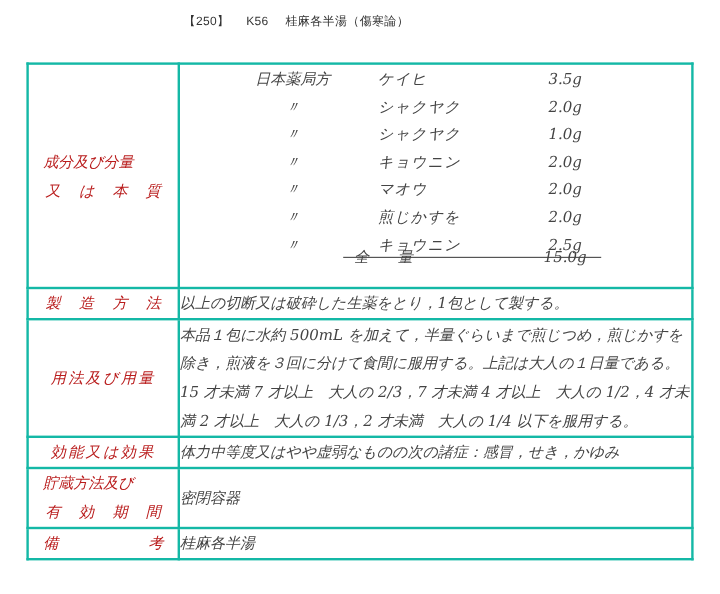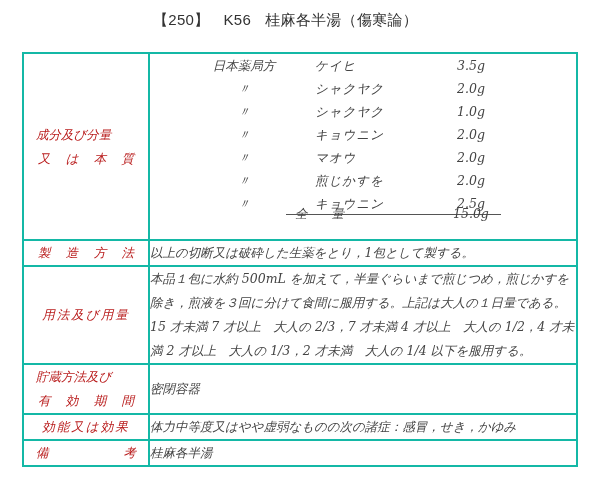--- a/index.html
+++ b/index.html
@@ -1,19 +1,19 @@
 <!DOCTYPE html>
 <html><head>
 <meta charset="utf-8">
 <style>
   html, body { margin: 0; padding: 0; background: #ffffff; }
   body { width: 600px; height: 495px; position: relative; overflow: hidden;
          font-family: "DejaVu Serif", "Liberation Serif", serif; color: #444; }
   .title { position: absolute; top: 11px; left: 153px; font-family: "Liberation Sans", "DejaVu Sans", sans-serif;
-           font-size: 15px; color: #333; white-space: pre; letter-spacing: 0.3px; }
+           font-size: 10px; color: #333; white-space: pre; letter-spacing: 0.3px; }
   .title span { margin-right: 14px; }
   .tbl { position: absolute; left: 22px; top: 52px; width: 556px; border: 1px solid #777;
          border-collapse: collapse; table-layout: fixed; font-size: 12.5px; }
   .tbl td { border: 2px solid #14b8a6; padding: 0; vertical-align: middle; font-style: italic; }
   .tbl td.lbl { width: 124px; text-align: center; color: #b91c1c; }
   .lbl-spaced { display: flex; justify-content: space-between; padding: 0 10px; }
   .lbl-two { line-height: 24px; }
   .lbl-two .ln { display: flex; justify-content: space-between; padding: 0 10px; }
   .content { padding: 0 6px; line-height: 24px; }
   .ing { position: relative; height: 185px; }
@@ -103,36 +103,36 @@
   <tr style="height:96px">
     <td class="lbl" style="letter-spacing:2px;">用法及び用量</td>
     <td class="content">
       <div>本品１包に水約 500mL を加えて，半量ぐらいまで煎じつめ，煎じかすを</div>
       <div>除き，煎液を３回に分けて食間に服用する。上記は大人の１日量である。</div>
       <div>15 才未満 7 才以上　大人の 2/3，7 才未満 4 才以上　大人の 1/2，4 才未</div>
       <div>満 2 才以上　大人の 1/3，2 才未満　大人の 1/4 以下を服用する。</div>
     </td>
   </tr>
 
+  <tr style="height:24px">
+    <td class="lbl" style="letter-spacing:2px;">効能又は効果</td>
+    <td class="content">体力中等度又はやや虚弱なものの次の諸症：感冒，せき，かゆみ</td>
+  </tr>
+
   <tr style="height:46px">
     <td class="lbl lbl-two">
       <div class="ln" style="padding:0 12px;">貯蔵方法及び</div>
       <div class="ln" style="padding:0 14px;">
         <span>有</span>
         <span>効</span>
         <span>期</span>
         <span>間</span>
       </div>
     </td>
     <td class="content">密閉容器</td>
-  </tr>
-
-  <tr style="height:24px">
-    <td class="lbl" style="letter-spacing:2px;">効能又は効果</td>
-    <td class="content">体力中等度又はやや虚弱なものの次の諸症：感冒，せき，かゆみ</td>
   </tr>
 
 
   <tr style="height:24px">
     <td class="lbl">
       <div class="lbl-spaced" style="padding:0 12px;">
         <span>備</span>
         <span>考</span>
       </div>
     </td>

